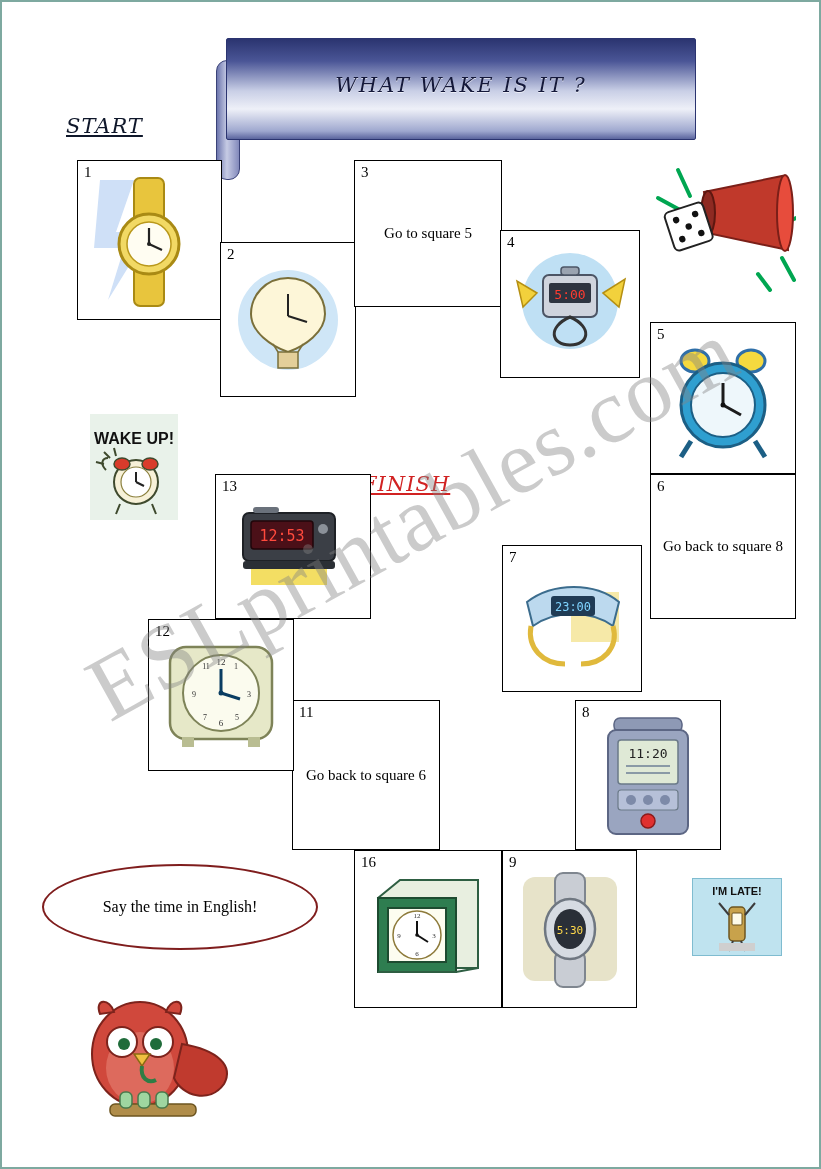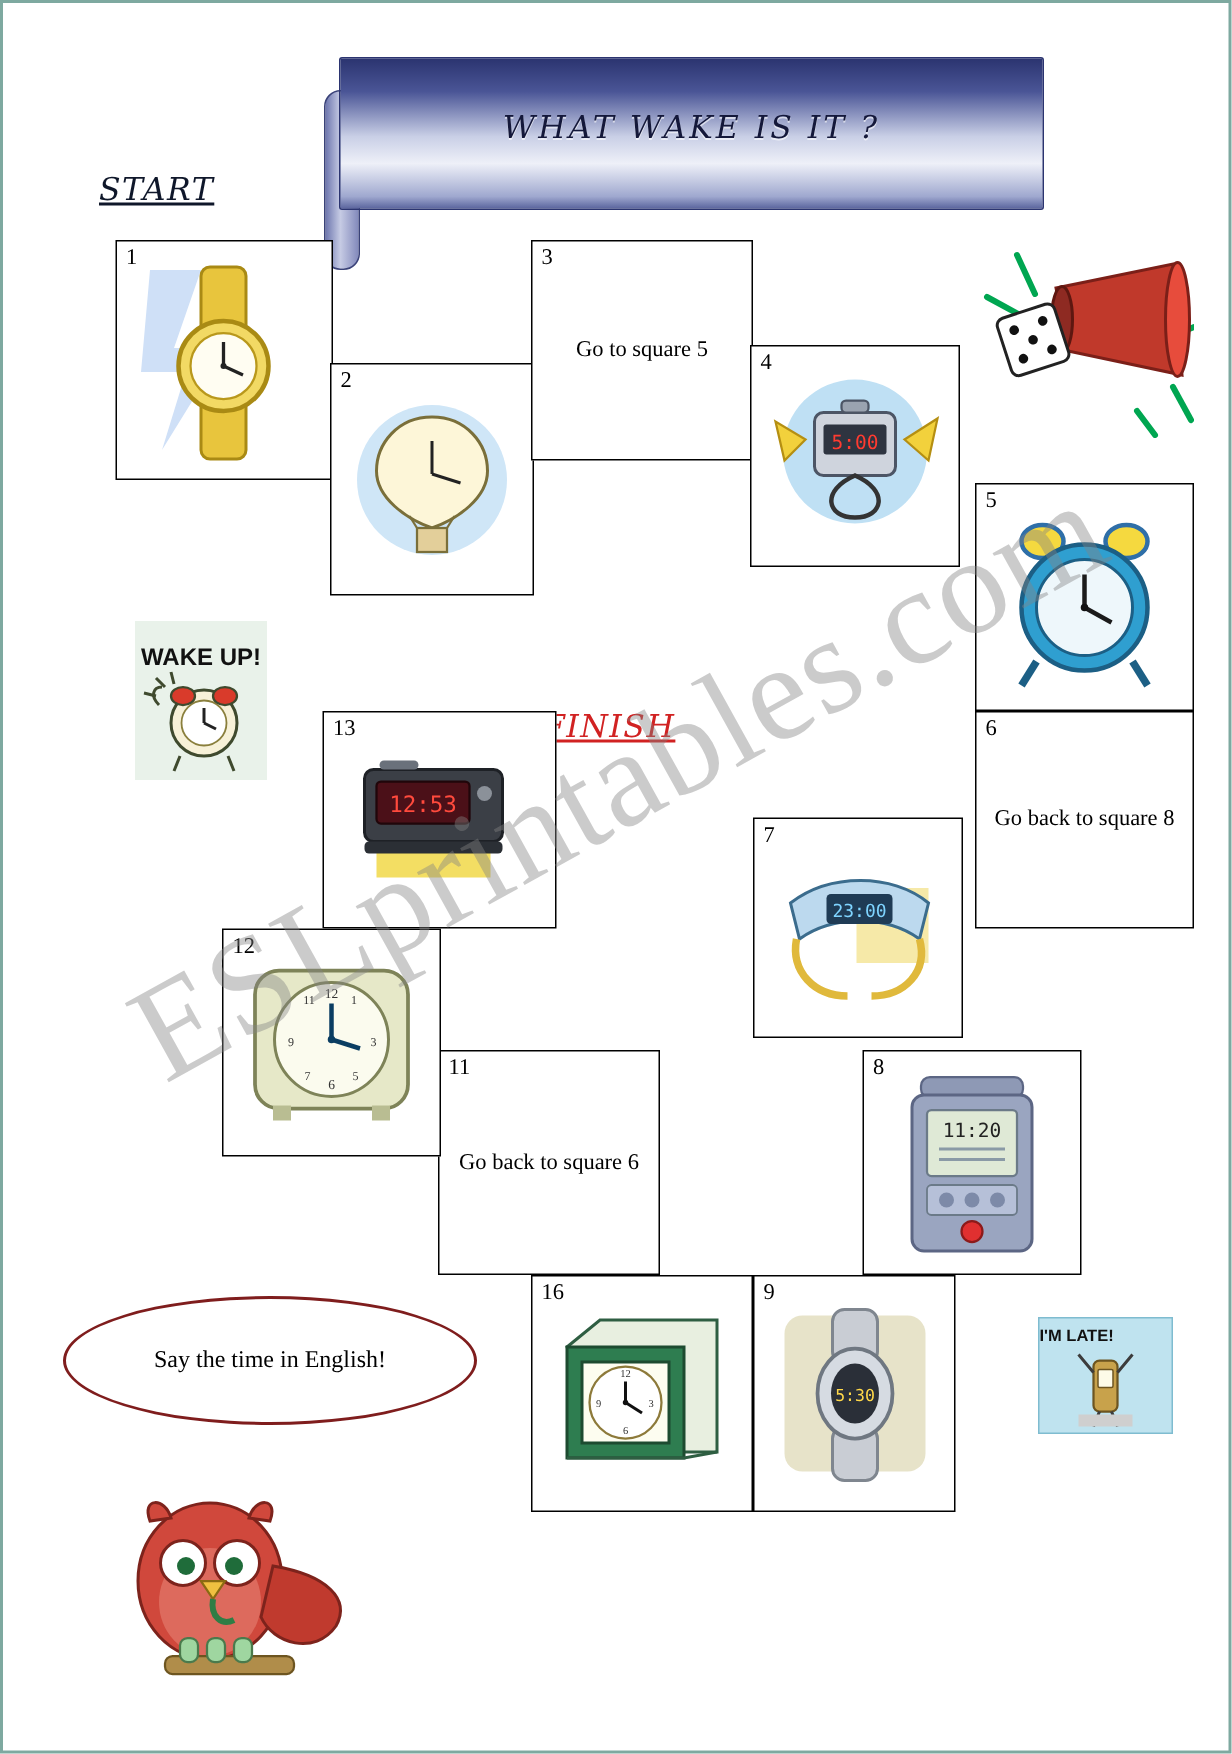--- a/index.html
+++ b/index.html
@@ -201,21 +201,21 @@
     top: 876px;
     width: 88px;
     height: 76px;
     background: #bfe3ef;
     border: 1px solid #7fbcd0;
   }
   .late-box .lb-text {
     position: absolute;
     top: 6px;
     width: 100%;
-    text-align: left;
+    text-align: center;
     font-family: "Liberation Sans", sans-serif;
     font-size: 11px;
     font-weight: bold;
     color: #111;
   }
   svg { display: block; }
 </style>
 </head>
 <body>
 

